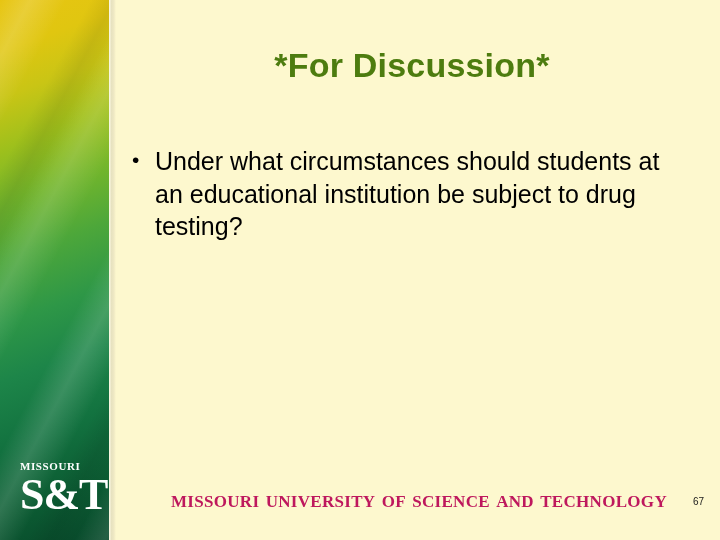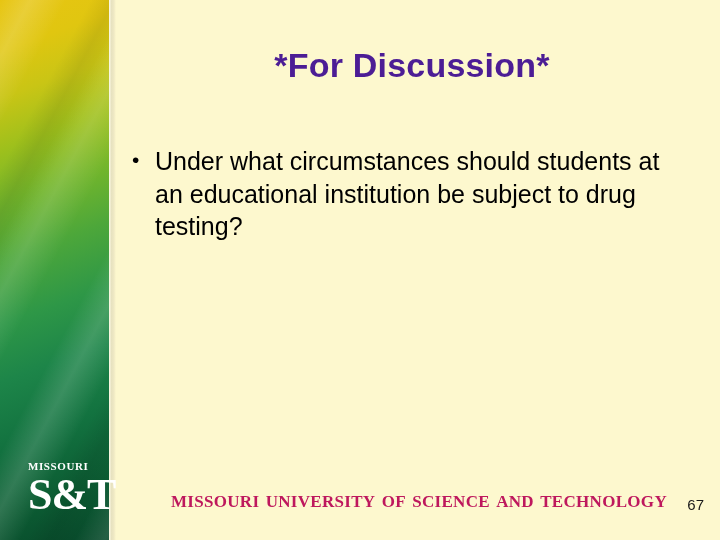--- a/index.html
+++ b/index.html
@@ -68,21 +68,21 @@
     background: linear-gradient(to right,
         rgba(255,255,255,0.55) 0%,
         #e7e2c0 35%,
         #efe9c4 70%,
         #fdf8ce 100%);
   }
 
   
   #brand-mark {
     position: absolute;
-    left: 28px;
+    left: 20px;
     bottom: 25px;
     width: 86px;
     color: #ffffff;
     font-family: "Liberation Serif", serif;
     line-height: 1;
     user-select: none;
   }
   #brand-mark .brand-top {
     font-size: 15px;
     font-weight: bold;
@@ -99,21 +99,21 @@
     text-align: right;
   }
 
   
   #slide-title {
     position: absolute;
     left: 116px;
     top: 47px;
     width: 592px;
     text-align: center;
-    color: #4c1d95;
+    color: #4d7c0f;
     font-size: 34px;
     font-weight: bold;
     letter-spacing: 0.2px;
     line-height: 1.1;
   }
 
   
   #body-list {
     position: absolute;
     left: 132px;
@@ -150,21 +150,21 @@
     font-variant: small-caps;
     text-transform: lowercase;
     letter-spacing: 0.3px;
     white-space: nowrap;
   }
   #page-number {
     position: absolute;
     right: 16px;
     top: 497px;
     color: #1a1a1a;
-    font-size: 15px;
+    font-size: 10px;
     line-height: 1;
     margin-left: 44px;
   }
 </style>
 </head>
 <body>
 
 <div id="slide">
 
   <div id="side-band">

